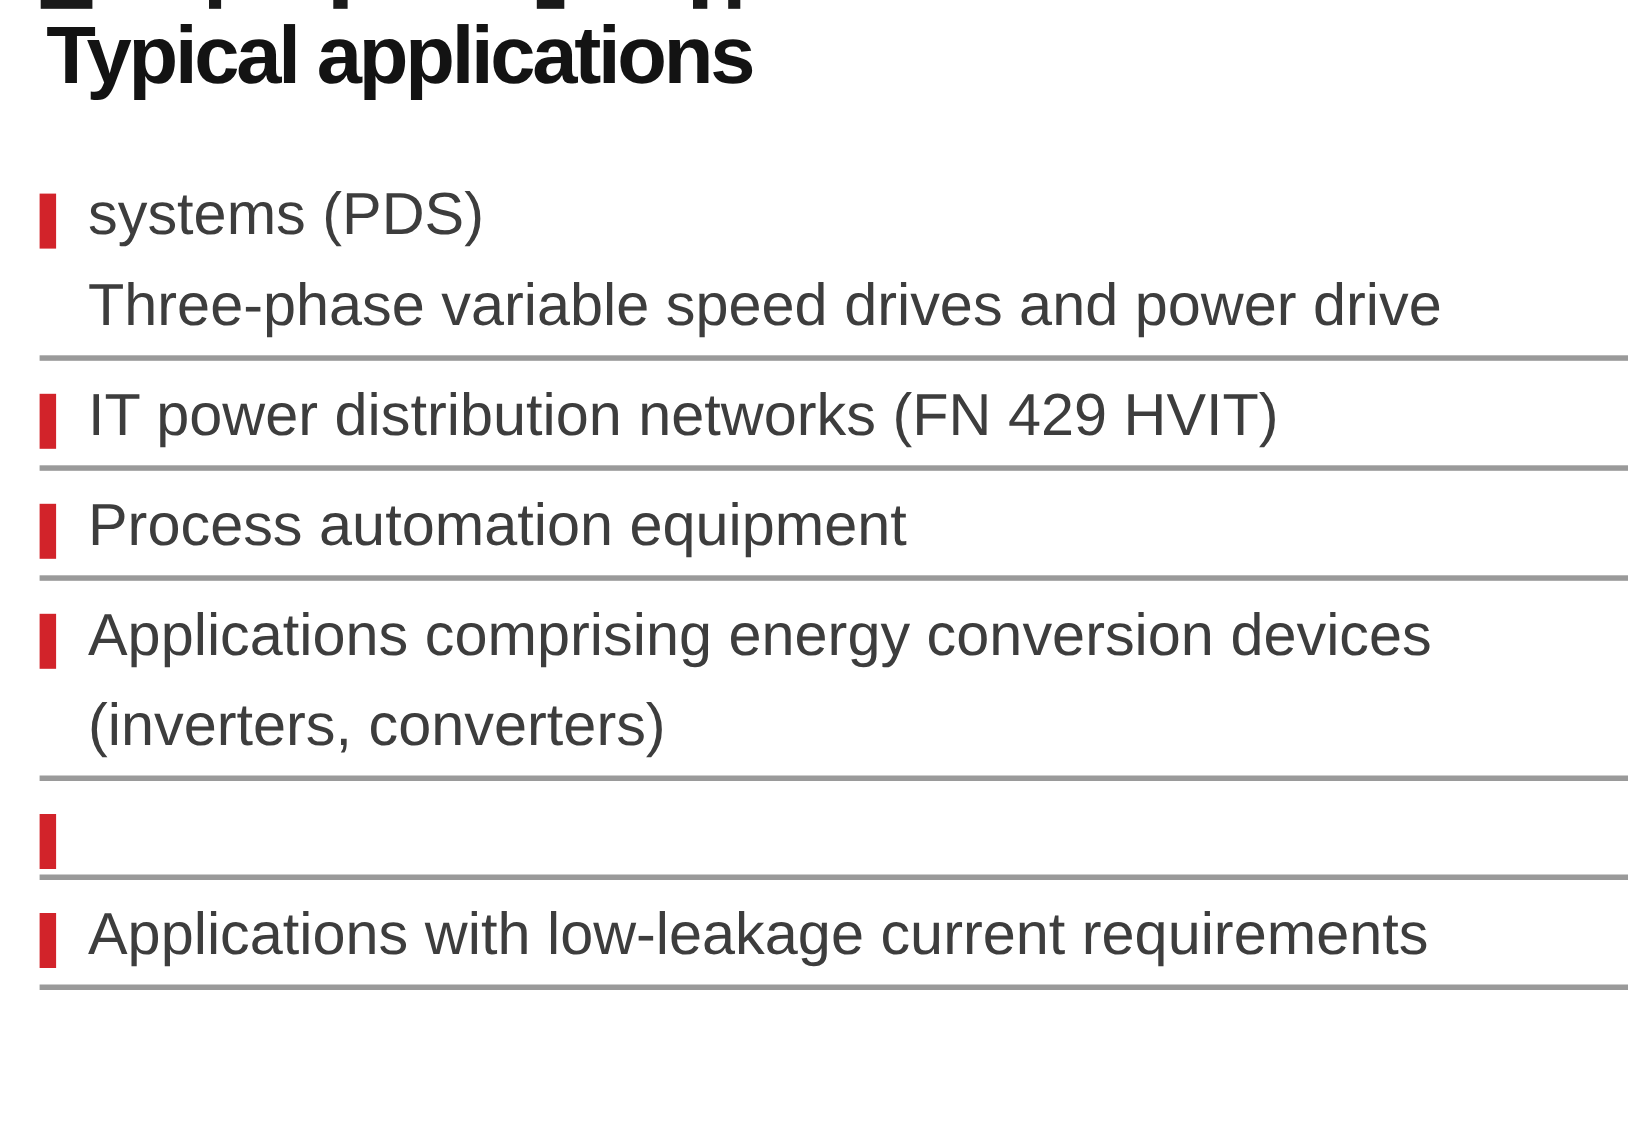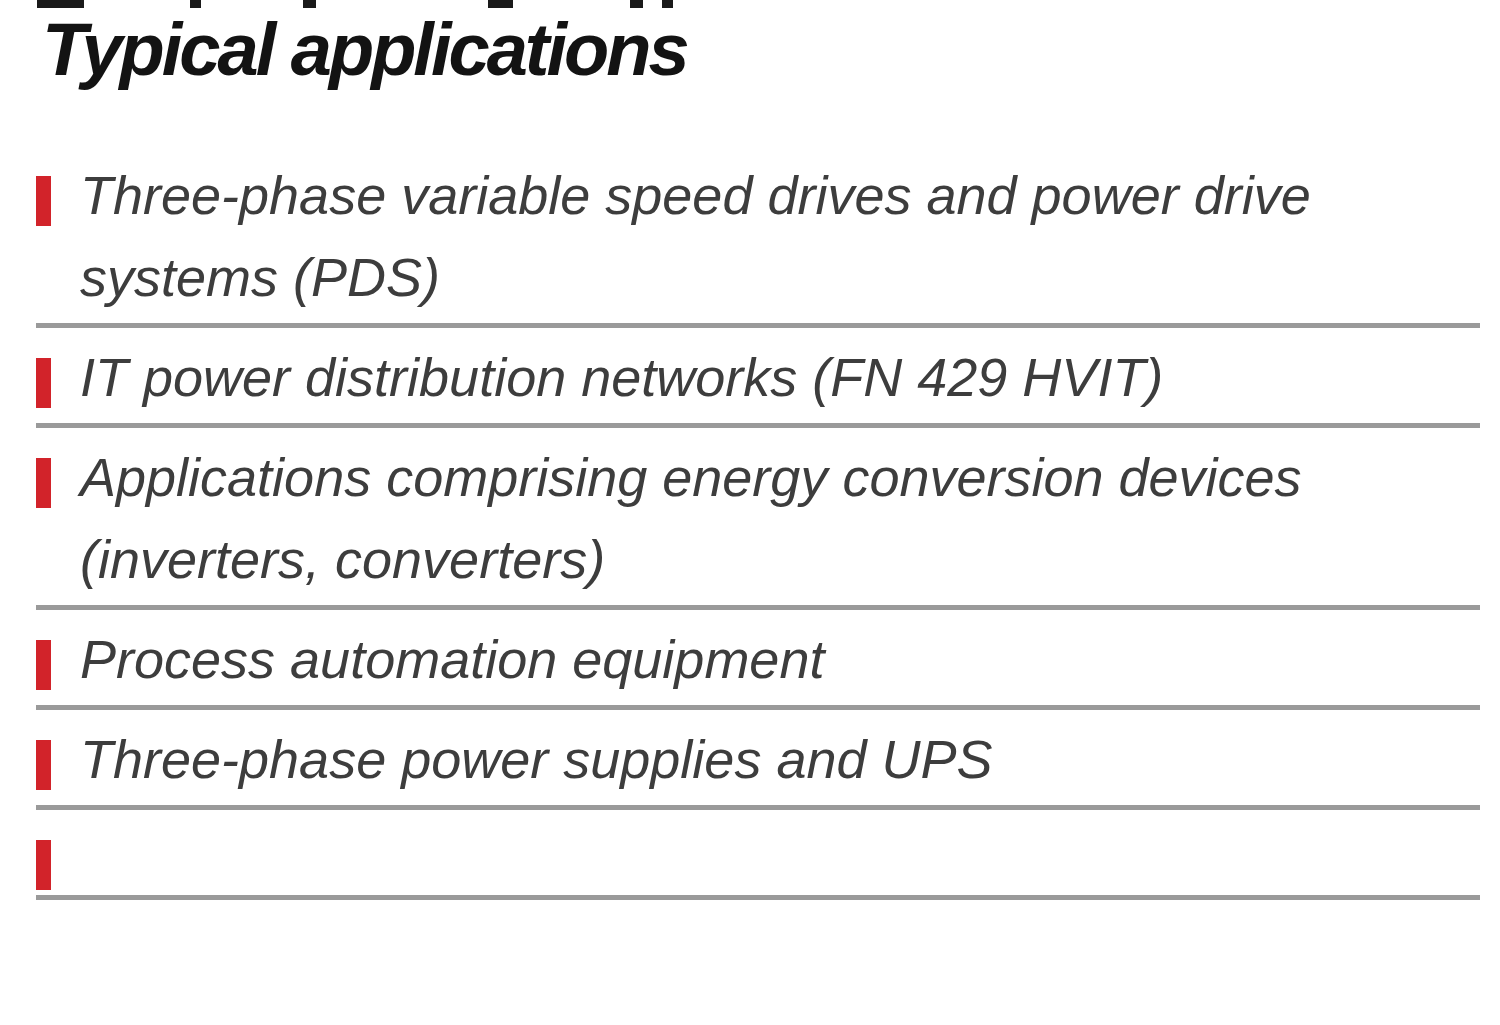--- a/index.html
+++ b/index.html
@@ -1,21 +1,21 @@
 <!DOCTYPE html>
 <html style="--accent: #d2232a; --separator: #9a9a9a; --text: #3d3d3d; --title: #131313;"><head>
 <meta charset="utf-8">
 <style>
   :root{
     --accent:#d2232a;
     --separator:#9a9a9a;
     --text:#3d3d3d;
     --title:#131313;
   }
-  *{margin:0;padding:0;box-sizing:border-box;font-style:italic;}
+  *{margin:0;padding:0;box-sizing:border-box;}
   html,body{background:#ffffff;}
   body{
     font-family:"Liberation Sans", sans-serif;
     width:1500px;height:1025px;overflow:hidden;
   }
   .page{position:relative;width:1500px;height:1025px;background:#ffffff;}
 
   
   .artifacts{position:absolute;top:0;left:0;width:1500px;height:10px;}
   .artifacts span{position:absolute;top:0;height:8px;background:#1a1a1a;display:block;}
@@ -65,54 +65,52 @@
     <span class="a5"></span>
     <span class="a6"></span>
   </div>
 
   <h1 class="page-title">Typical applications</h1>
 
   <ul class="app-list">
     <li class="row">
       <span class="marker"></span>
       <div class="lines">
+          <div class="line">systems (PDS)</div>
           <div class="line">Three-phase variable speed drives and power drive</div>
-          <div class="line">systems (PDS)</div>
         </div>
     </li>
 
     <li class="row">
       <span class="marker"></span>
       <div class="lines">
           <div class="line">IT power distribution networks (FN 429 HVIT)</div>
         </div>
     </li>
 
     <li class="row">
       <span class="marker"></span>
       <div class="lines">
+          <div class="line">Process automation equipment</div>
+        </div>
+    </li>
+
+    <li class="row">
+      <span class="marker"></span>
+      <div class="lines">
           <div class="line">Applications comprising energy conversion devices</div>
           <div class="line">(inverters, converters)</div>
         </div>
     </li>
 
     <li class="row">
       <span class="marker"></span>
-      <div class="lines">
-          <div class="line">Process automation equipment</div>
-        </div>
     </li>
 
     <li class="row">
       <span class="marker"></span>
       <div class="lines">
-          <div class="line">Three-phase power supplies and UPS</div>
-        </div>
-    </li>
-
-    <li class="row">
-      <span class="marker"></span>
-      <div class="lines">
+          <div class="line">Applications with low-leakage current requirements</div>
         </div>
     </li>
   </ul>
 
 </div>
 
 </body></html>

